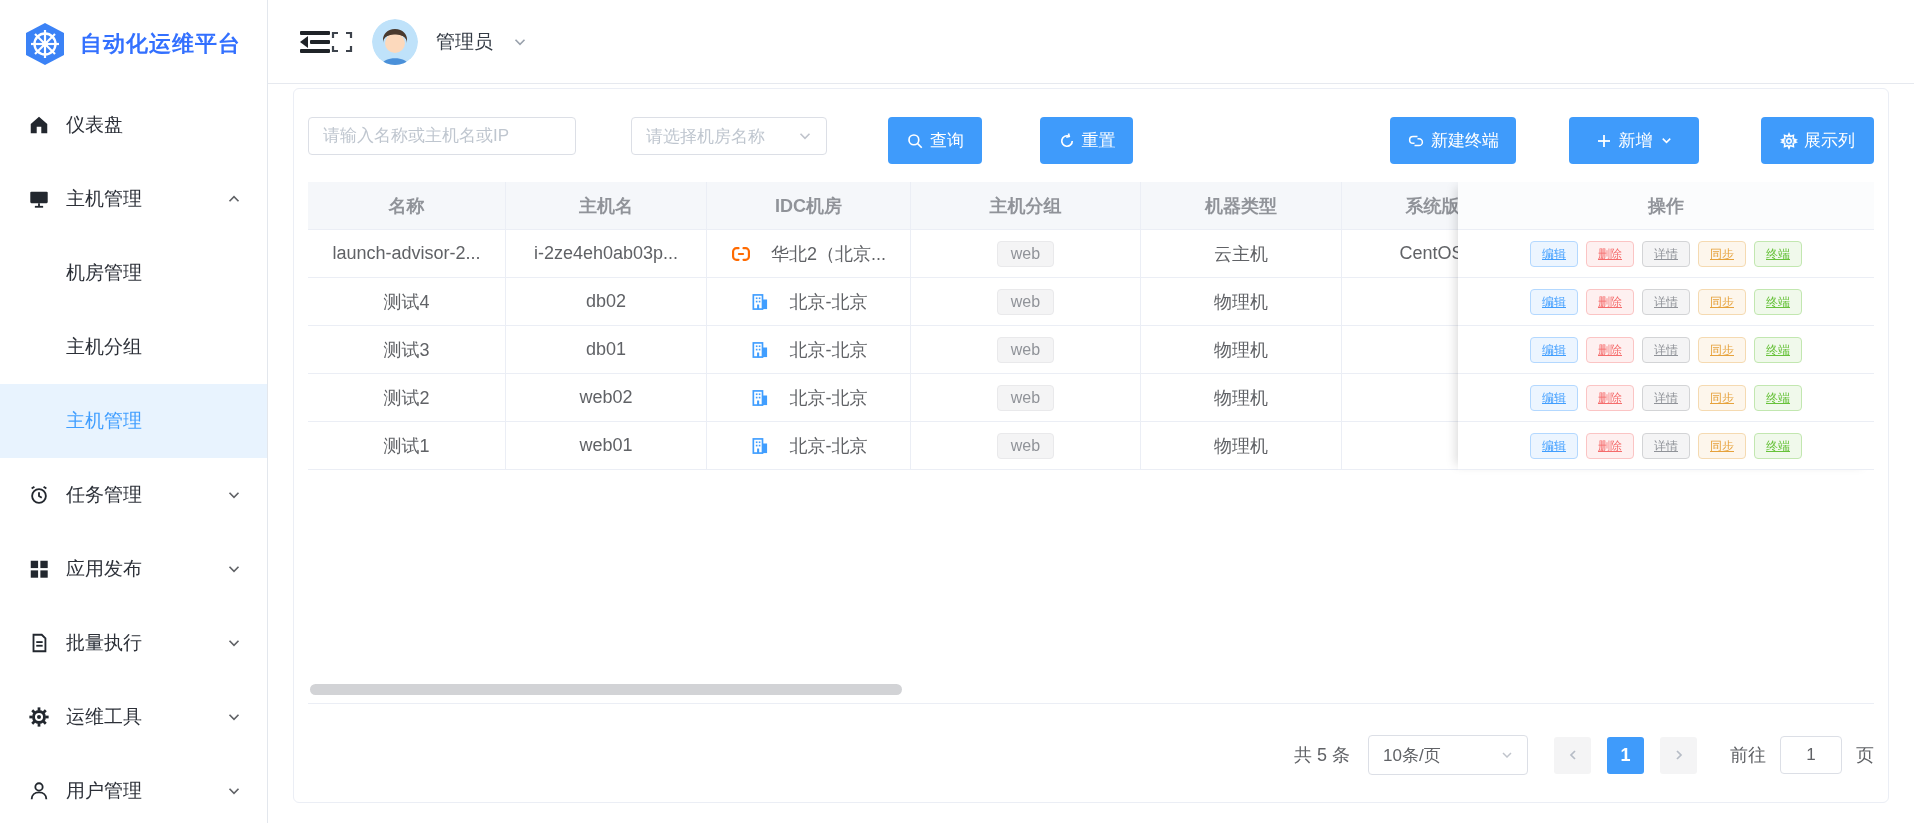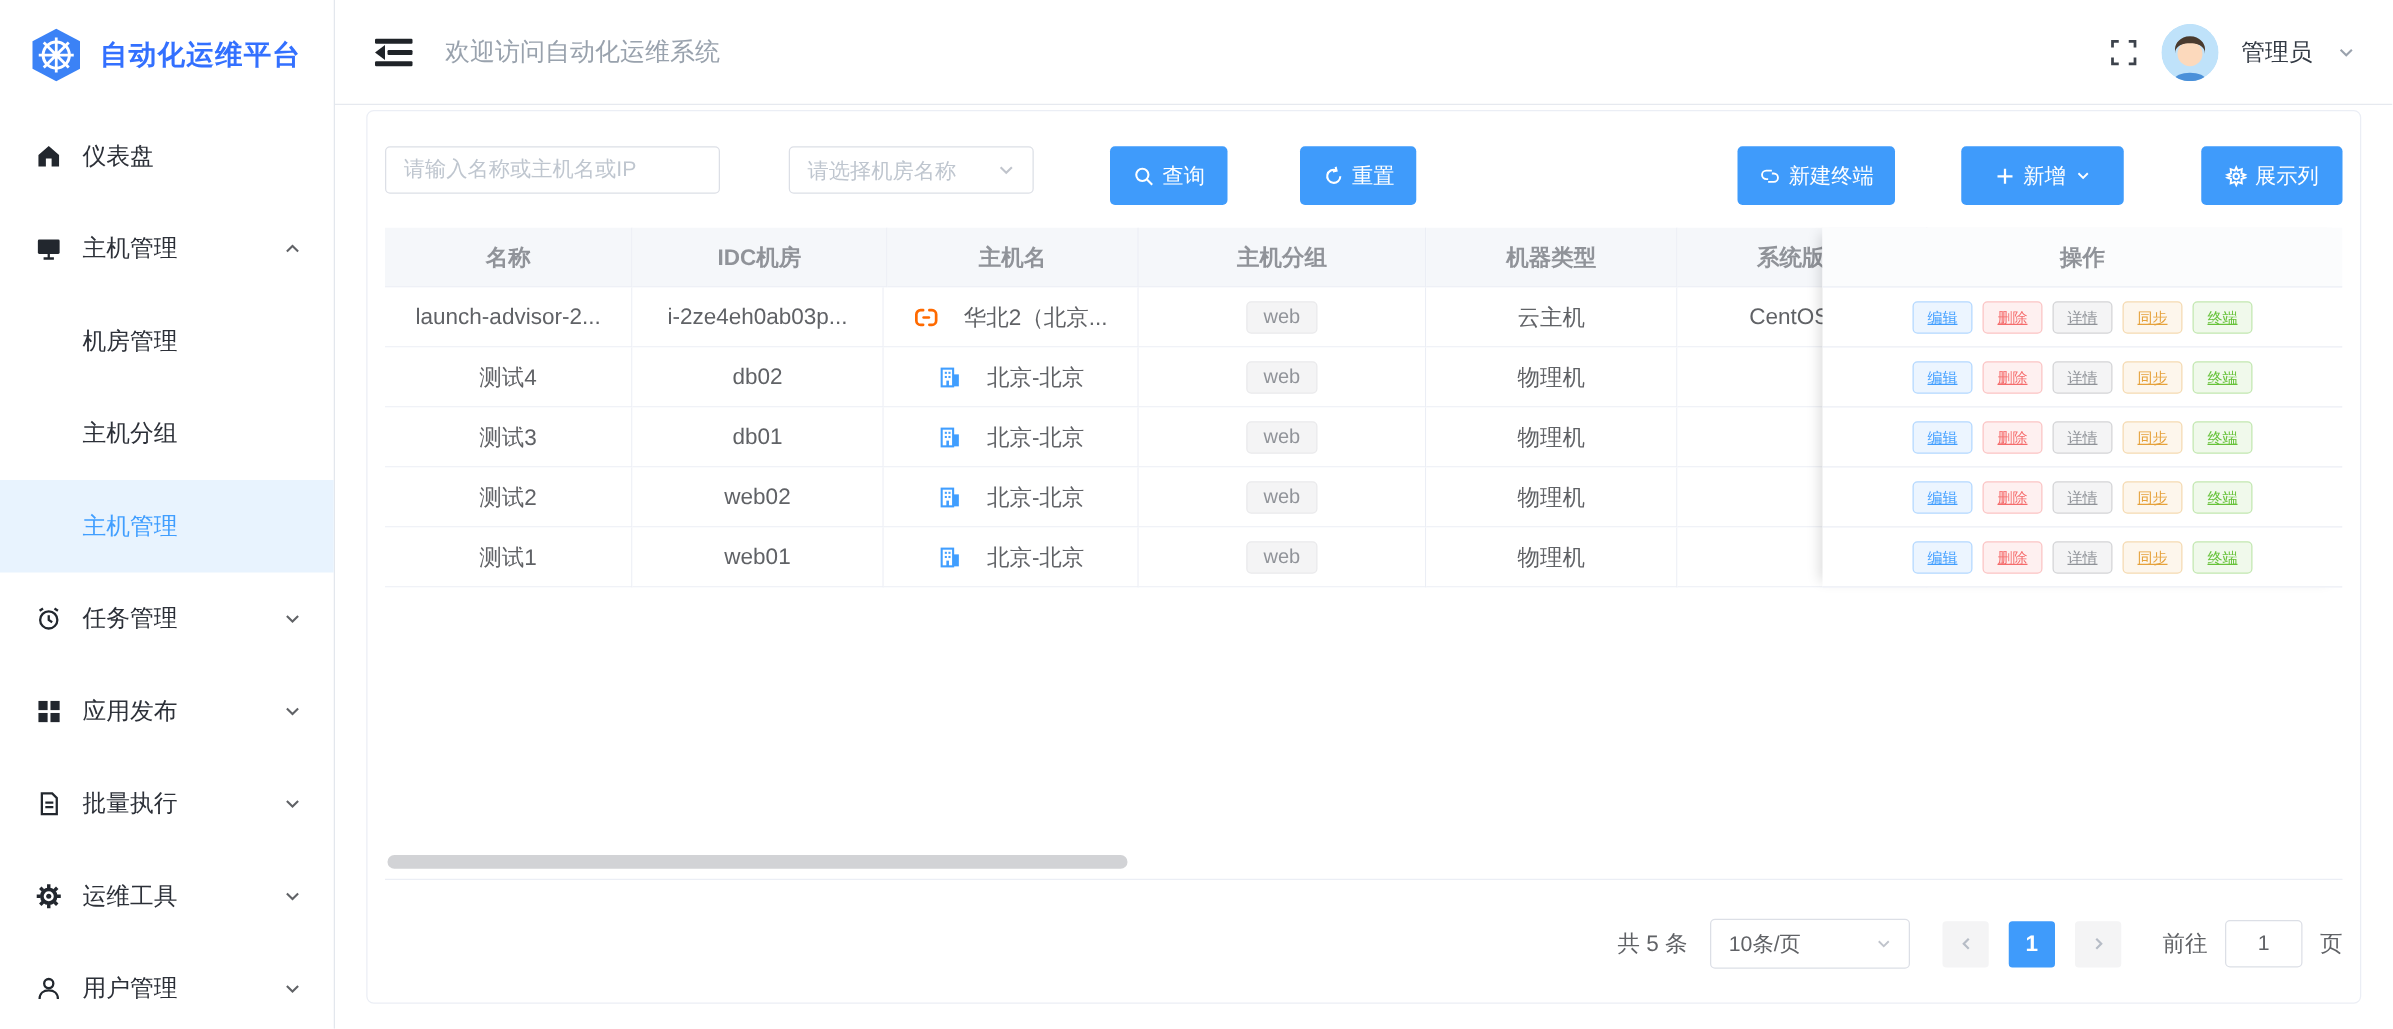--- a/index.html
+++ b/index.html
@@ -237,21 +237,20 @@
 
   <div class="main">
 
     <div class="topbar">
       <div class="fold-icon">
         <div class="bar b1"></div>
           <div class="tri"></div>
           <div class="bar b2"></div>
           <div class="bar b3"></div>
       </div>
-      <div class="topbar-title">欢迎访问自动化运维系统</div>
       <div class="topbar-right">
         <svg class="fs-icon" viewBox="0 0 24 24" fill="none" stroke-width="2.2">
           <polyline points="3,8 3,3 8,3"></polyline>
             <polyline points="16,3 21,3 21,8"></polyline>
           <polyline points="21,16 21,21 16,21"></polyline>
             <polyline points="8,21 3,21 3,16"></polyline>
         </svg>
         <div class="avatar">
           <svg viewBox="0 0 46 46">
             <circle cx="23" cy="23" r="23" fill="#bfe2fa"></circle>
@@ -316,22 +315,22 @@
             <path d="M12 2.5 L13.5 6 L18 4.5 L17.5 9 L21.5 10.5 L18.5 12 L21.5 13.5 L17.5 15 L18 19.5 L13.5 18 L12 21.5 L10.5 18 L6 19.5 L6.5 15 L2.5 13.5 L5.5 12 L2.5 10.5 L6.5 9 L6 4.5 L10.5 6 Z"></path>
           </svg>
           <span>展示列</span>
         </button>
       </div>
 
       <div class="table-wrap">
         <div class="t-scroll">
           <div class="t-row" id="thead-row">
               <div class="th c0">名称</div>
+              <div class="th c1">主机名</div>
               <div class="th c2">IDC机房</div>
-              <div class="th c1">主机名</div>
               <div class="th c3">主机分组</div>
               <div class="th c4">机器类型</div>
               <div class="th c5">系统版本</div>
             </div>
           <div id="tbody">
               <div class="t-row">
                 <div class="td c0">launch-advisor-2...</div>
                 <div class="td c1">i-2ze4eh0ab03p...</div>
                 <div class="td c2 idc-cell">
                   <svg viewBox="0 0 24 24" fill="none" stroke="#ff6a00" stroke-width="2.6" stroke-linecap="round">

